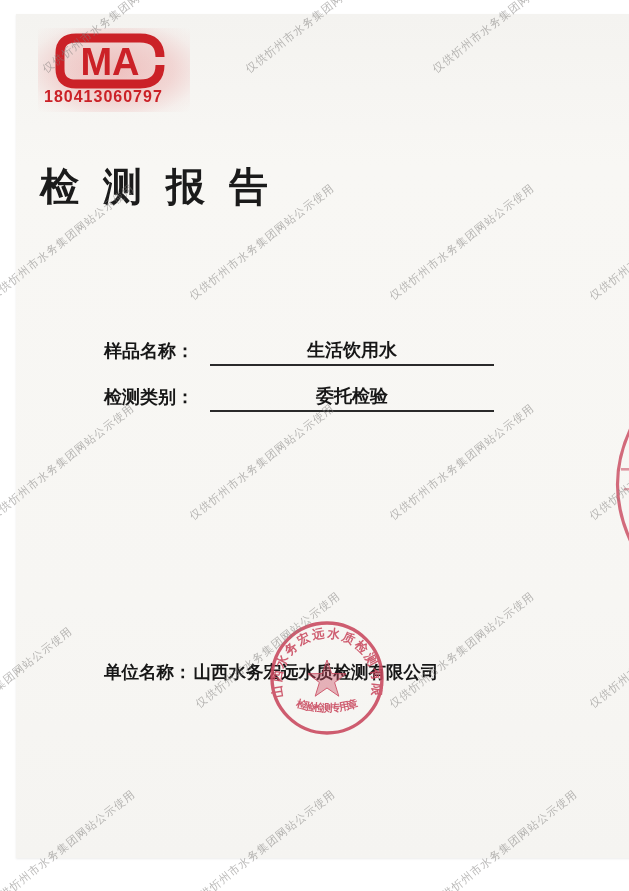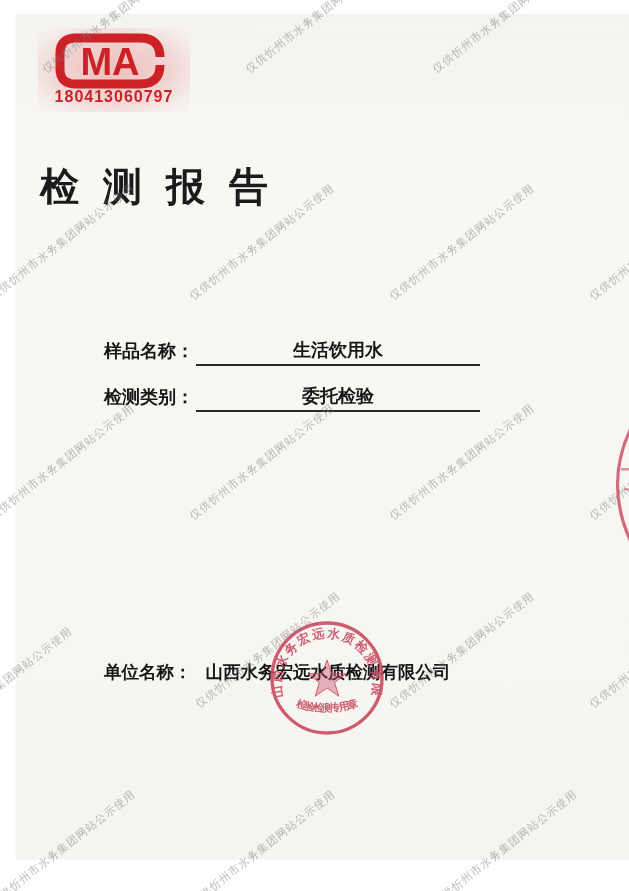--- a/index.html
+++ b/index.html
@@ -16,21 +16,21 @@
     padding-left:24px;
   }
   
   .cma{position:absolute;left:22px;top:10px;width:152px;height:96px;}
   .cma-halo{
     position:absolute;left:0;top:4px;width:152px;height:84px;
     background:radial-gradient(ellipse at 50% 50%, rgba(225,105,105,0.38) 0%, rgba(225,105,105,0.22) 55%, rgba(225,105,105,0.05) 82%, transparent 100%);
   }
   .cma-logo{position:absolute;left:12px;top:6px;}
   .cma-number{
-    position:absolute;left:6px;top:64px;width:140px;text-align:center;
+    position:absolute;left:6px;top:64px;width:140px;text-align:left;
     font-family:"Liberation Sans",sans-serif;font-weight:700;font-size:16px;
     color:#cb2127;letter-spacing:1px;white-space:nowrap;
   }
   
   .report-no{
     position:absolute;left:363px;top:72px;font-size:15px;font-weight:700;color:#151515;
     font-family:"Liberation Sans",sans-serif;letter-spacing:0.5px;white-space:nowrap;
   }
   
   .title{
@@ -39,31 +39,31 @@
     letter-spacing:24px;padding-left:24px;box-sizing:border-box;white-space:nowrap;
   }
   
   .fields{position:absolute;left:0;top:322px;width:618px;}
   .field-row{position:relative;height:46px;padding-left:88px;box-sizing:border-box;}
   .flabel{
     display:inline-block;font-size:18px;font-weight:700;color:#171717;
     vertical-align:bottom;line-height:30px;white-space:nowrap;
   }
   .fline{
-    display:inline-block;width:284px;margin-left:2px;text-align:center;
+    display:inline-block;width:284px;margin-left:16px;text-align:center;
     border-bottom:2px solid #2a2a2a;vertical-align:bottom;
   }
   .fvalue{
     display:inline-block;font-size:18px;font-weight:700;color:#171717;
     line-height:28px;white-space:nowrap;
   }
   
   .footer{position:absolute;left:88px;top:646px;}
   .frow{height:46px;font-size:17.5px;font-weight:700;color:#171717;white-space:nowrap;}
-  .frow .sp{margin-right:14px;}
+  .frow .sp{margin-right:2px;}
   
   .round-stamp{position:absolute;left:250px;top:603px;opacity:0.88;}
   
   .edge-stamp{position:absolute;left:584px;top:412px;opacity:0.8;}
   
   .watermarks{position:absolute;left:0;top:0;width:629px;height:891px;pointer-events:none;}
   .wm{
     position:absolute;white-space:nowrap;
     font-family:"Liberation Sans",sans-serif;font-size:11px;letter-spacing:1px;
     color:rgba(128,126,124,0.55);

